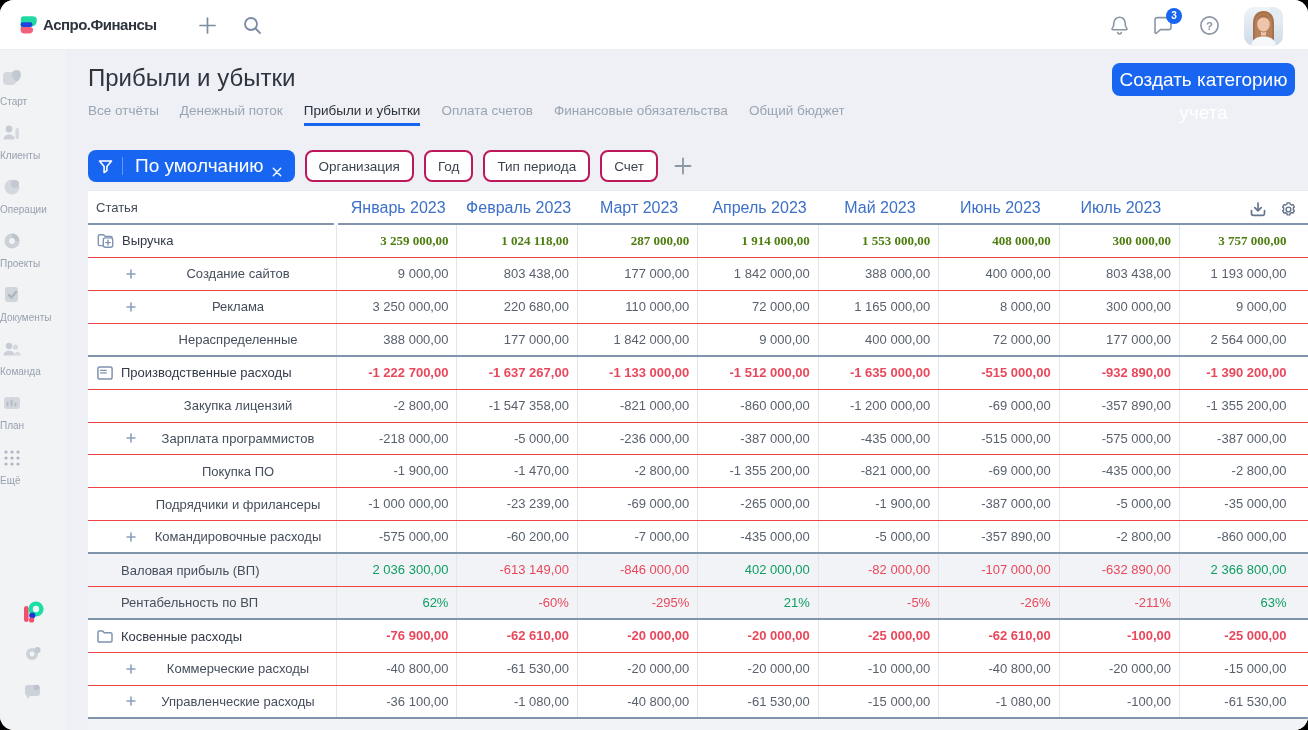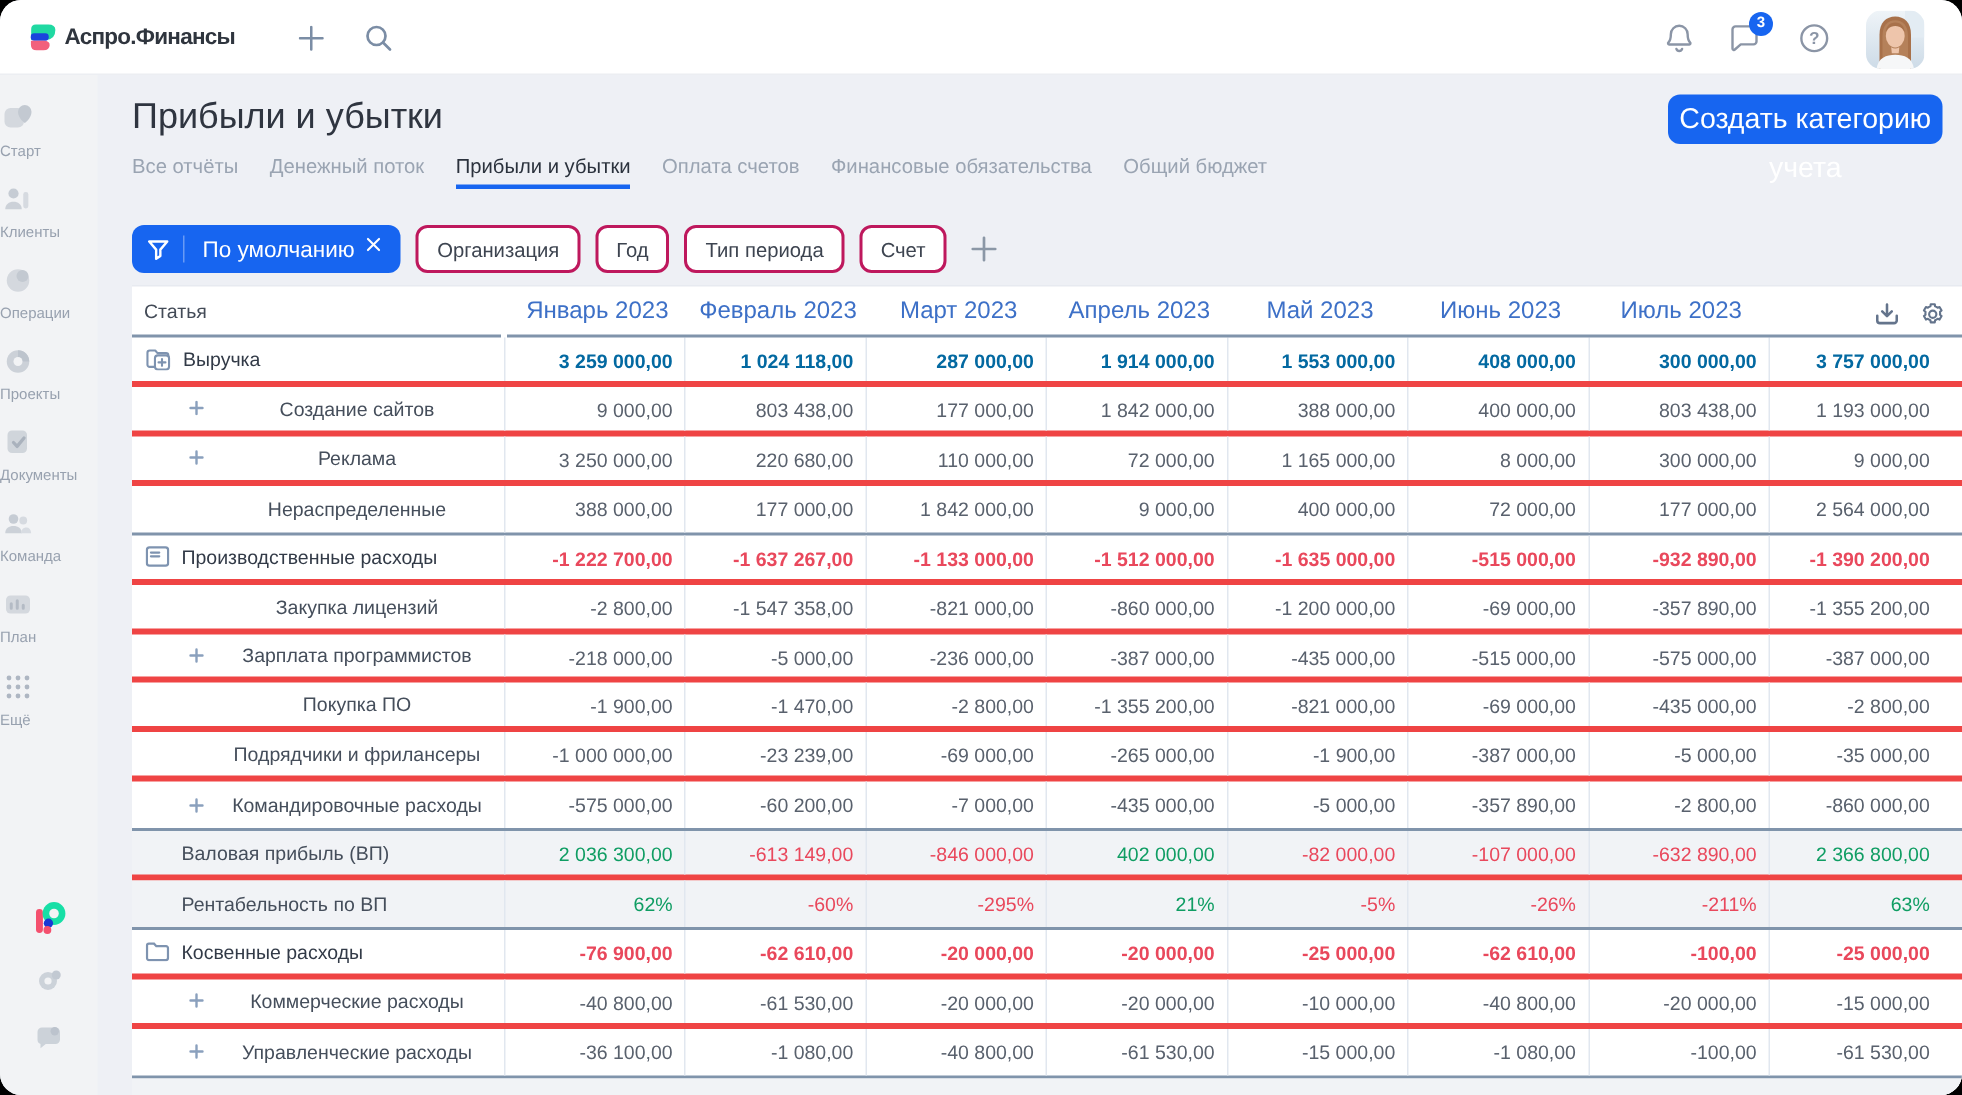--- a/index.html
+++ b/index.html
@@ -21,43 +21,43 @@
 .sitem .lbl{font-size:10px;color:#98a1af;display:block;margin-top:5px;}
 
 .title{position:absolute;left:88px;top:64px;font-size:24px;font-weight:500;color:#2f3540;z-index:2;}
 .tabs{position:absolute;left:88px;top:103px;display:flex;gap:21px;font-size:13.5px;color:#9aa4b2;z-index:2;}
 .tab{padding-bottom:5px;}
 .tab.active{color:#2b323d;font-weight:500;border-bottom:3px solid #1765f0;}
 .chips{position:absolute;left:88px;top:150px;display:flex;gap:10px;align-items:center;height:32px;z-index:2;}
 .chip{height:32px;border-radius:8px;background:#fff;border:2px solid #be185d;display:flex;align-items:center;padding:0 12px;font-size:13.5px;color:#3d4450;}
 .chip.blue{background:#1765f0;border:none;color:#fff;padding:0;}
 .chip.blue .fpart{width:35px;display:flex;justify-content:center;align-items:center;border-right:1px solid rgba(255,255,255,0.35);height:18px;}
-.chip.blue .tpart{padding:0 13px 0 12px;display:flex;align-items:flex-start;gap:8px;font-size:15px;}
+.chip.blue .tpart{padding:0 13px 0 12px;display:flex;align-items:flex-end;gap:8px;font-size:19px;}
 .addchip{margin-left:6px;}
 
 .table{position:absolute;left:88px;top:190px;width:1220px;bottom:0;background:#fff;border-top:1px solid #e7eaf0;z-index:1;}
 .thead{position:relative;height:34px;}
 .thead .stat{position:absolute;left:0;top:0;width:246px;height:34px;line-height:34px;padding-left:8px;font-size:13px;color:#434b57;border-bottom:2px solid #8094ab;}
 .mhwrap{position:absolute;left:250px;top:0;right:0;height:34px;display:flex;border-bottom:2px solid #8094ab;}
 .mh{width:120.45px;text-align:center;line-height:33px;font-size:16px;color:#3d70c7;flex:none;}
 .hicons{position:absolute;right:11px;top:7px;display:flex;gap:14px;align-items:center;background:#fff;height:22px;padding-left:6px;}
-.trow{display:flex;height:32.933px;border-bottom:4px solid #ef4444;}
+.trow{display:flex;height:32.933px;border-bottom:1px solid #ef4444;}
 .trow.secend{border-bottom:2px solid #8094ab;}
 .trow.band{background:#f1f3f6;}
 .lc{width:248px;flex:none;display:flex;align-items:center;position:relative;font-size:13px;}
 .rowic{margin-left:9px;}
 .seclab{color:#323a47;font-weight:500;}
 .seclab span{margin-left:8px;}
 .sublab{color:#454e5b;justify-content:center;}
 .sublab .plus{position:absolute;left:38px;}
 .sublab span{margin-left:52px;}
 .bandlab{color:#454e5b;padding-left:33px;}
 .vc{width:120.45px;flex:none;text-align:right;padding-right:8px;line-height:31.5px;font-size:13px;color:#59616d;border-left:1px solid #e1e7ef;}
 .trow .vc:last-child{padding-right:13px;}
-.vc.vg{color:#0369a1;font-weight:700;}
+.vc.vg{color:#4d7c0f;font-weight:700;font-family:Liberation Serif, serif;}
 .vc.vr{color:#e9485c;font-weight:700;}
 .vc.bg{color:#0f9d63;font-weight:500;}
 .vc.br{color:#e9485c;font-weight:500;}
 .gutter{position:absolute;left:65px;top:50px;width:23px;bottom:0;background:#eef0f5;z-index:3;}
 .btn{position:absolute;left:1112px;top:63px;width:183px;height:33px;background:#1765f0;border-radius:8px;color:#fff;font-size:19px;font-weight:500;text-align:center;line-height:33px;z-index:2;}
 </style></head>
 <body>
 <div class="page">
   <div class="topbar">
     <div class="brand">

